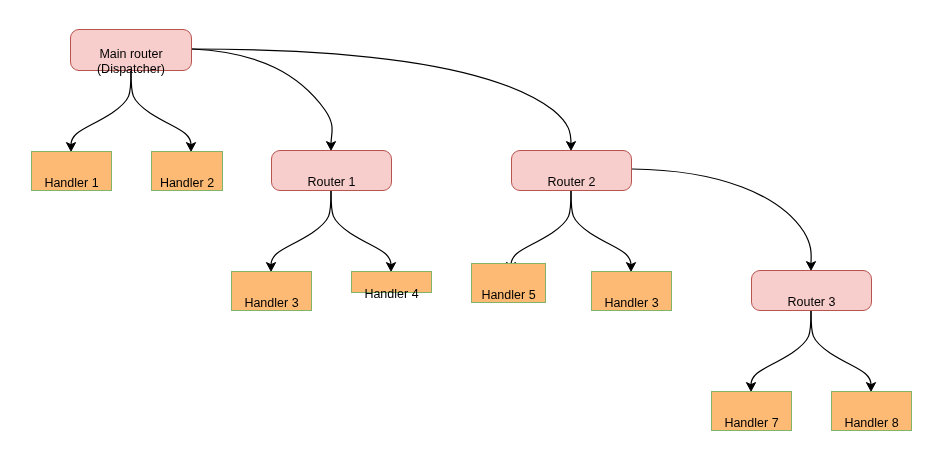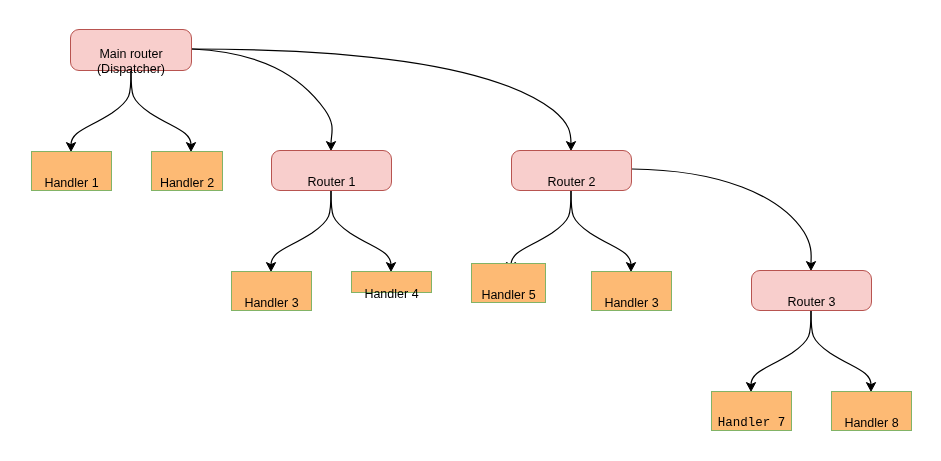--- a/index.html
+++ b/index.html
@@ -102,17 +102,17 @@
 (Dispatcher)</span></div>
       <div class="node node-handler" style="left: 31px; top: 151px; width: 81px; height: 40px;"><span class="node-label">Handler 1</span></div>
       <div class="node node-handler" style="left: 151px; top: 151px; width: 72px; height: 40px; justify-content: center;"><span class="node-label">Handler 2</span></div>
       <div class="node node-router" style="left: 271px; top: 150px; width: 121px; height: 41px; text-align: right;"><span class="node-label">Router 1</span></div>
       <div class="node node-router" style="left: 511px; top: 150px; width: 121px; height: 41px;"><span class="node-label">Router 2</span></div>
       <div class="node node-handler" style="left: 231px; top: 271px; width: 81px; height: 40px;"><span class="node-label">Handler 3</span></div>
       <div class="node node-handler" style="left: 351px; top: 271px; width: 81px; height: 22px;"><span class="node-label">Handler 4</span></div>
       <div class="node node-handler" style="left: 471px; top: 263px; width: 75px; height: 40px;"><span class="node-label">Handler 5</span></div>
       <div class="node node-handler" style="left: 591px; top: 271px; width: 81px; height: 40px;"><span class="node-label">Handler 3</span></div>
       <div class="node node-router" style="left: 751px; top: 270px; width: 121px; height: 41px;"><span class="node-label">Router 3</span></div>
-      <div class="node node-handler" style="left: 711px; top: 391px; width: 81px; height: 40px; font-family: Liberation Mono, monospace;"><span class="node-label">Handler 7</span></div>
+      <div class="node node-handler" style="left: 711px; top: 391px; width: 81px; height: 40px;"><span class="node-label">Handler 7</span></div>
       <div class="node node-handler" style="left: 831px; top: 391px; width: 81px; height: 40px; align-items: center;"><span class="node-label">Handler 8</span></div>
     </div>
 
 </div>
 
 </body></html>

